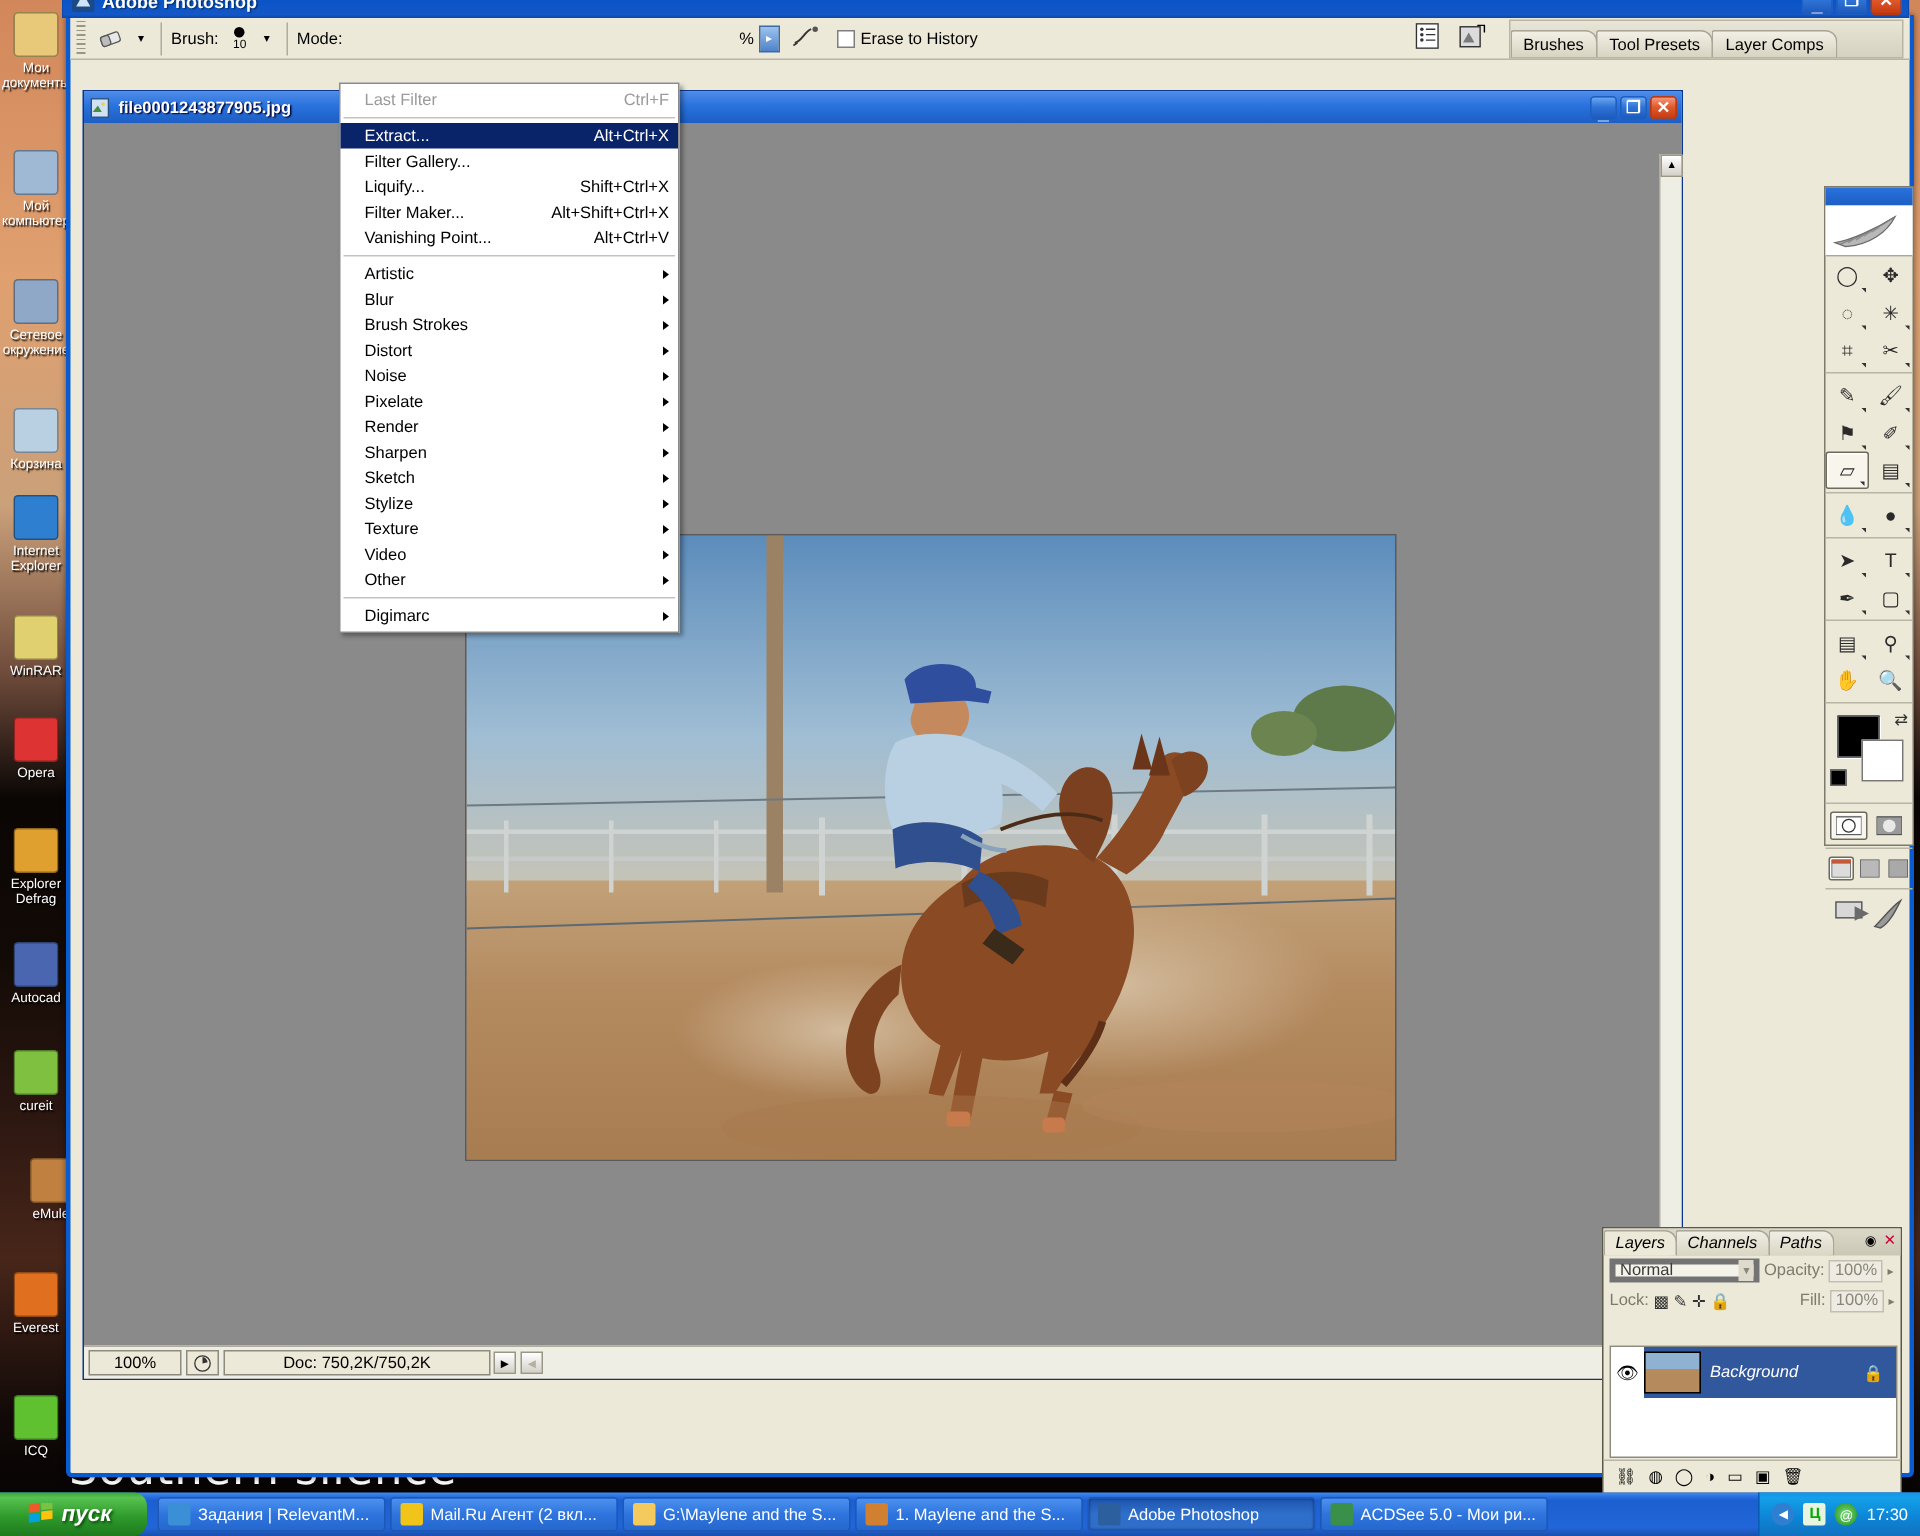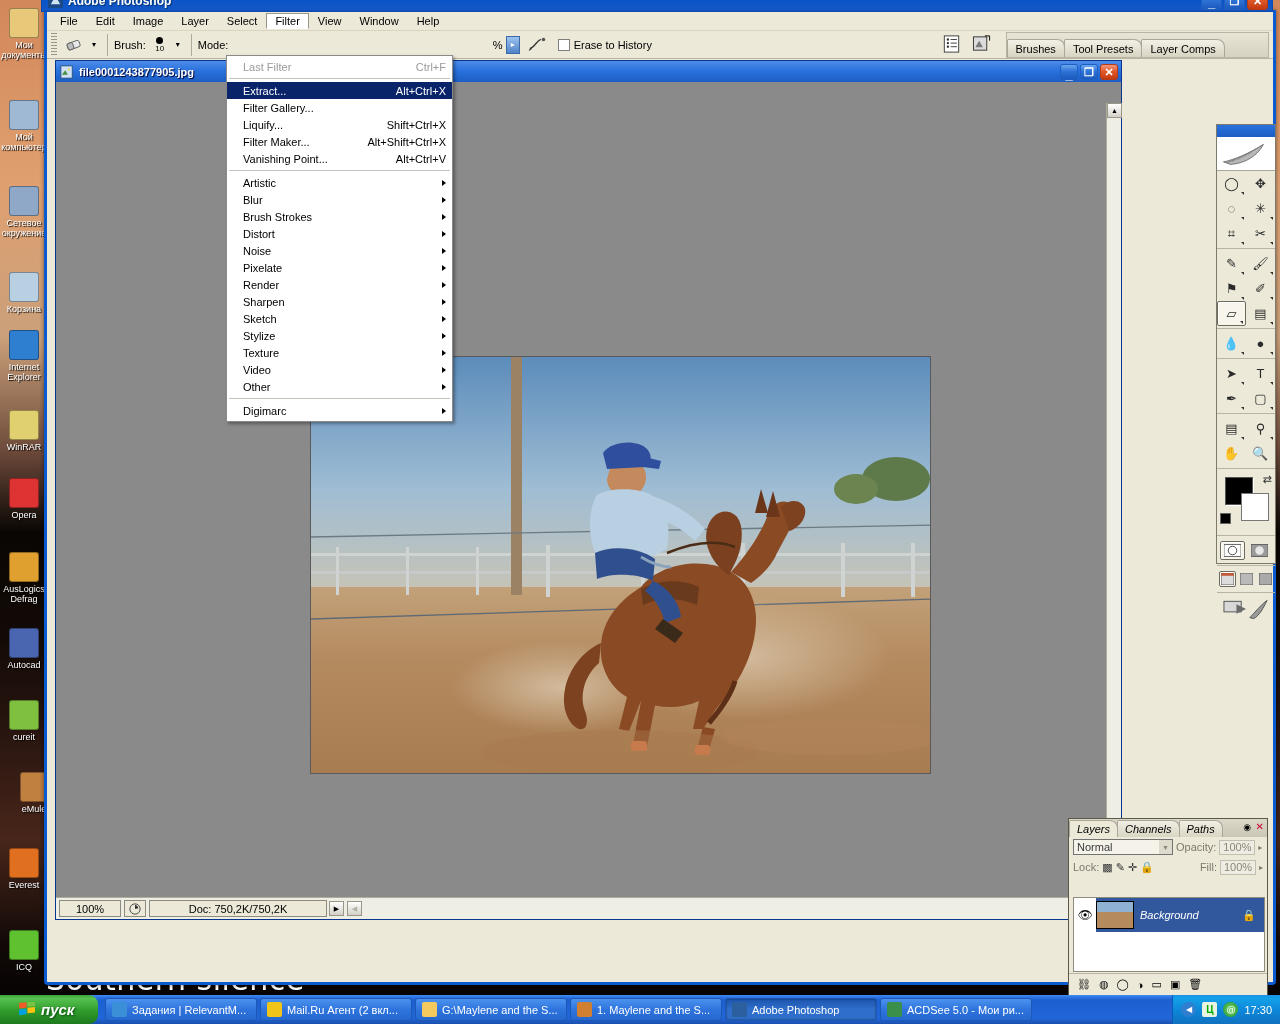--- a/index.html
+++ b/index.html
@@ -130,21 +130,21 @@
   
   #layers-palette { position:absolute; left:1068px; top:818px; width:200px; height:178px;
      background:#ece9d8; border:1px solid #5c5849; }
   #lp-tabs { height:18px; display:flex; align-items:flex-end; position:relative;
      background:linear-gradient(to bottom,#dcd8c8,#cbc7b5); }
   .lp-tab { padding:2px 7px 2px 7px; font-size:11px; background:linear-gradient(to bottom,#f0eee4,#dad6c4);
      border:1px solid #aaa699; border-bottom:none; border-radius:2px 8px 0 0; margin-right:-1px;font-style:italic;}
   .lp-tab.active { background:#ece9d8; font-weight:normal; }
   #lp-row1, #lp-row2 { height:20px; display:flex; align-items:center; padding:0 4px; gap:3px;
      font-size:11px; color:#7d7a6e;}
-  .lp-select { width:100px; height:16px; border:1px solid #737373; background:#f4f2e9;
+  .lp-select { width:100px; height:16px; border:4px solid #737373; background:#f4f2e9;
      display:flex; align-items:center; padding-left:3px; font-size:11px; color:#3a3a3a;gap:44px;}
   .lp-caret { margin-left:auto; width:13px; height:14px; background:#dedbcc;
      display:flex; align-items:center; justify-content:center; font-size:7px; color:#8a8778;}
   .lp-val { width:36px; height:15px; border:1px solid #c2bfb0; background:#eeece2;
      font-size:11px; display:flex; align-items:center; justify-content:center; color:#8a8778;}
   #lp-list { position:absolute; left:4px; top:78px; width:192px; height:75px;
      background:#fff; border:1px solid #8d8a7e; }
   .layer-row { height:34px; display:flex; align-items:center; background:#31589c; color:#fff; }
   .layer-row .eye { width:22px; text-align:center; font-size:12px; }
   .layer-thumb { width:38px; height:28px; border:1px solid #000; margin-right:6px;
@@ -181,21 +181,21 @@
 
 <div id="desktop">
   <div id="desktop-icons">
       <div class="desk-icon" style="left: 0px; top: 8px;"><span class="glyph" style="background: rgb(232, 201, 121); border: 1px solid rgba(0, 0, 0, 0.35);"></span><span>Мои документы</span></div>
       <div class="desk-icon" style="left: 0px; top: 100px;"><span class="glyph" style="background: rgb(159, 184, 212); border: 1px solid rgba(0, 0, 0, 0.35);"></span><span>Мой компьютер</span></div>
       <div class="desk-icon" style="left: 0px; top: 186px;"><span class="glyph" style="background: rgb(143, 168, 200); border: 1px solid rgba(0, 0, 0, 0.35);"></span><span>Сетевое окружение</span></div>
       <div class="desk-icon" style="left: 0px; top: 272px;"><span class="glyph" style="background: rgb(185, 207, 226); border: 1px solid rgba(0, 0, 0, 0.35);"></span><span>Корзина</span></div>
       <div class="desk-icon" style="left: 0px; top: 330px;"><span class="glyph" style="background: rgb(47, 127, 208); border: 1px solid rgba(0, 0, 0, 0.35);"></span><span>Internet Explorer</span></div>
       <div class="desk-icon" style="left: 0px; top: 410px;"><span class="glyph" style="background: rgb(224, 208, 112); border: 1px solid rgba(0, 0, 0, 0.35);"></span><span>WinRAR</span></div>
       <div class="desk-icon" style="left: 0px; top: 478px;"><span class="glyph" style="background: rgb(221, 51, 51); border: 1px solid rgba(0, 0, 0, 0.35);"></span><span>Opera</span></div>
-      <div class="desk-icon" style="left: 0px; top: 552px;"><span class="glyph" style="background: rgb(224, 160, 48); border: 1px solid rgba(0, 0, 0, 0.35);"></span><span>AusLogics Defrag</span></div>
+      <div class="desk-icon" style="left: 0px; top: 552px;"><span class="glyph" style="background: rgb(224, 160, 48); border: 1px solid rgba(0, 0, 0, 0.35);"></span><span>Explorer Defrag</span></div>
       <div class="desk-icon" style="left: 0px; top: 628px;"><span class="glyph" style="background: rgb(74, 102, 176); border: 1px solid rgba(0, 0, 0, 0.35);"></span><span>Autocad</span></div>
       <div class="desk-icon" style="left: 0px; top: 700px;"><span class="glyph" style="background: rgb(127, 192, 64); border: 1px solid rgba(0, 0, 0, 0.35);"></span><span>cureit</span></div>
       <div class="desk-icon" style="left: 0px; top: 772px; padding-left: 20px;"><span class="glyph" style="background: rgb(192, 128, 64); border: 1px solid rgba(0, 0, 0, 0.35);"></span><span>eMule</span></div>
       <div class="desk-icon" style="left: 0px; top: 848px;"><span class="glyph" style="background: rgb(224, 112, 32); border: 1px solid rgba(0, 0, 0, 0.35);"></span><span>Everest</span></div>
       <div class="desk-icon" style="left: 0px; top: 930px;"><span class="glyph" style="background: rgb(95, 192, 48); border: 1px solid rgba(0, 0, 0, 0.35);"></span><span>ICQ</span></div>
     </div>
   <div id="wallpaper-text">Southern silence</div>
 </div>
 
 <div id="ps-window">
@@ -213,31 +213,20 @@
         <i>_</i>
       </span>
     <span class="winbtn">
         <i>❐</i>
       </span>
     <span class="winbtn close" style="margin-right:4px">
         <i>✕</i>
       </span>
   </div>
 
-  <div id="ps-menubar">
-      <span class="menu-item">File</span>
-      <span class="menu-item">Edit</span>
-      <span class="menu-item">Image</span>
-      <span class="menu-item">Layer</span>
-      <span class="menu-item">Select</span>
-      <span class="menu-item active">Filter</span>
-      <span class="menu-item">View</span>
-      <span class="menu-item">Window</span>
-      <span class="menu-item">Help</span>
-    </div>
 
   <div id="options-bar">
     <span class="grip"></span>
     <span class="tb-cell" style="width:26px">
       <svg width="20" height="16" viewBox="0 0 24 18">
           <g transform="rotate(-20 12 9)">
             <rect x="4" y="5" width="15" height="8" rx="2" fill="#e8e8e8" stroke="#555"></rect>
             <rect x="4" y="5" width="7" height="8" rx="2" fill="#bcbcbc" stroke="#555"></rect>
           </g>
         </svg>

